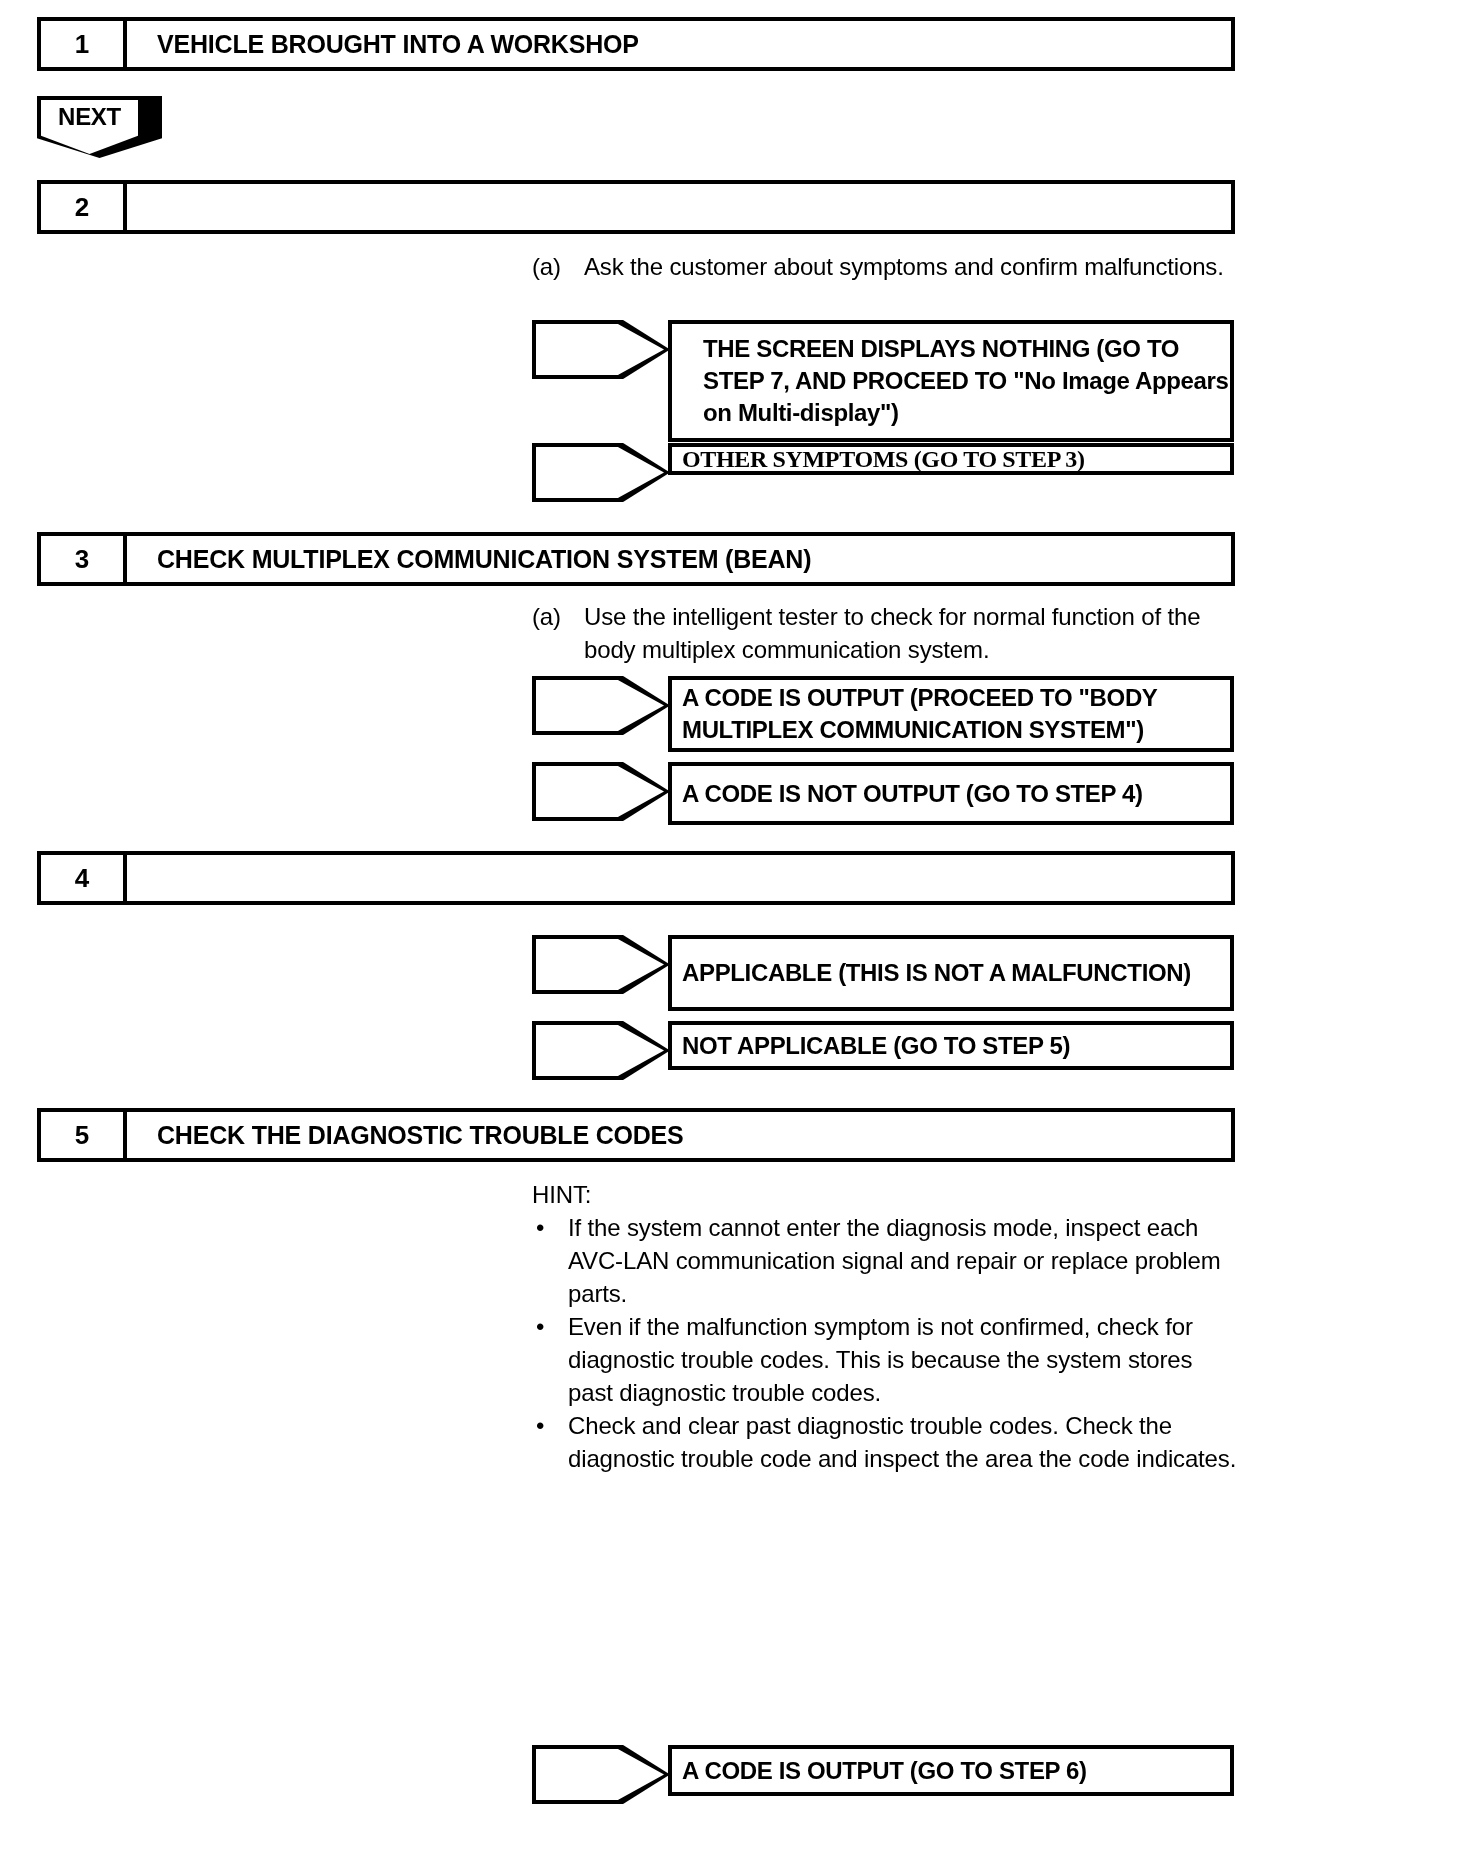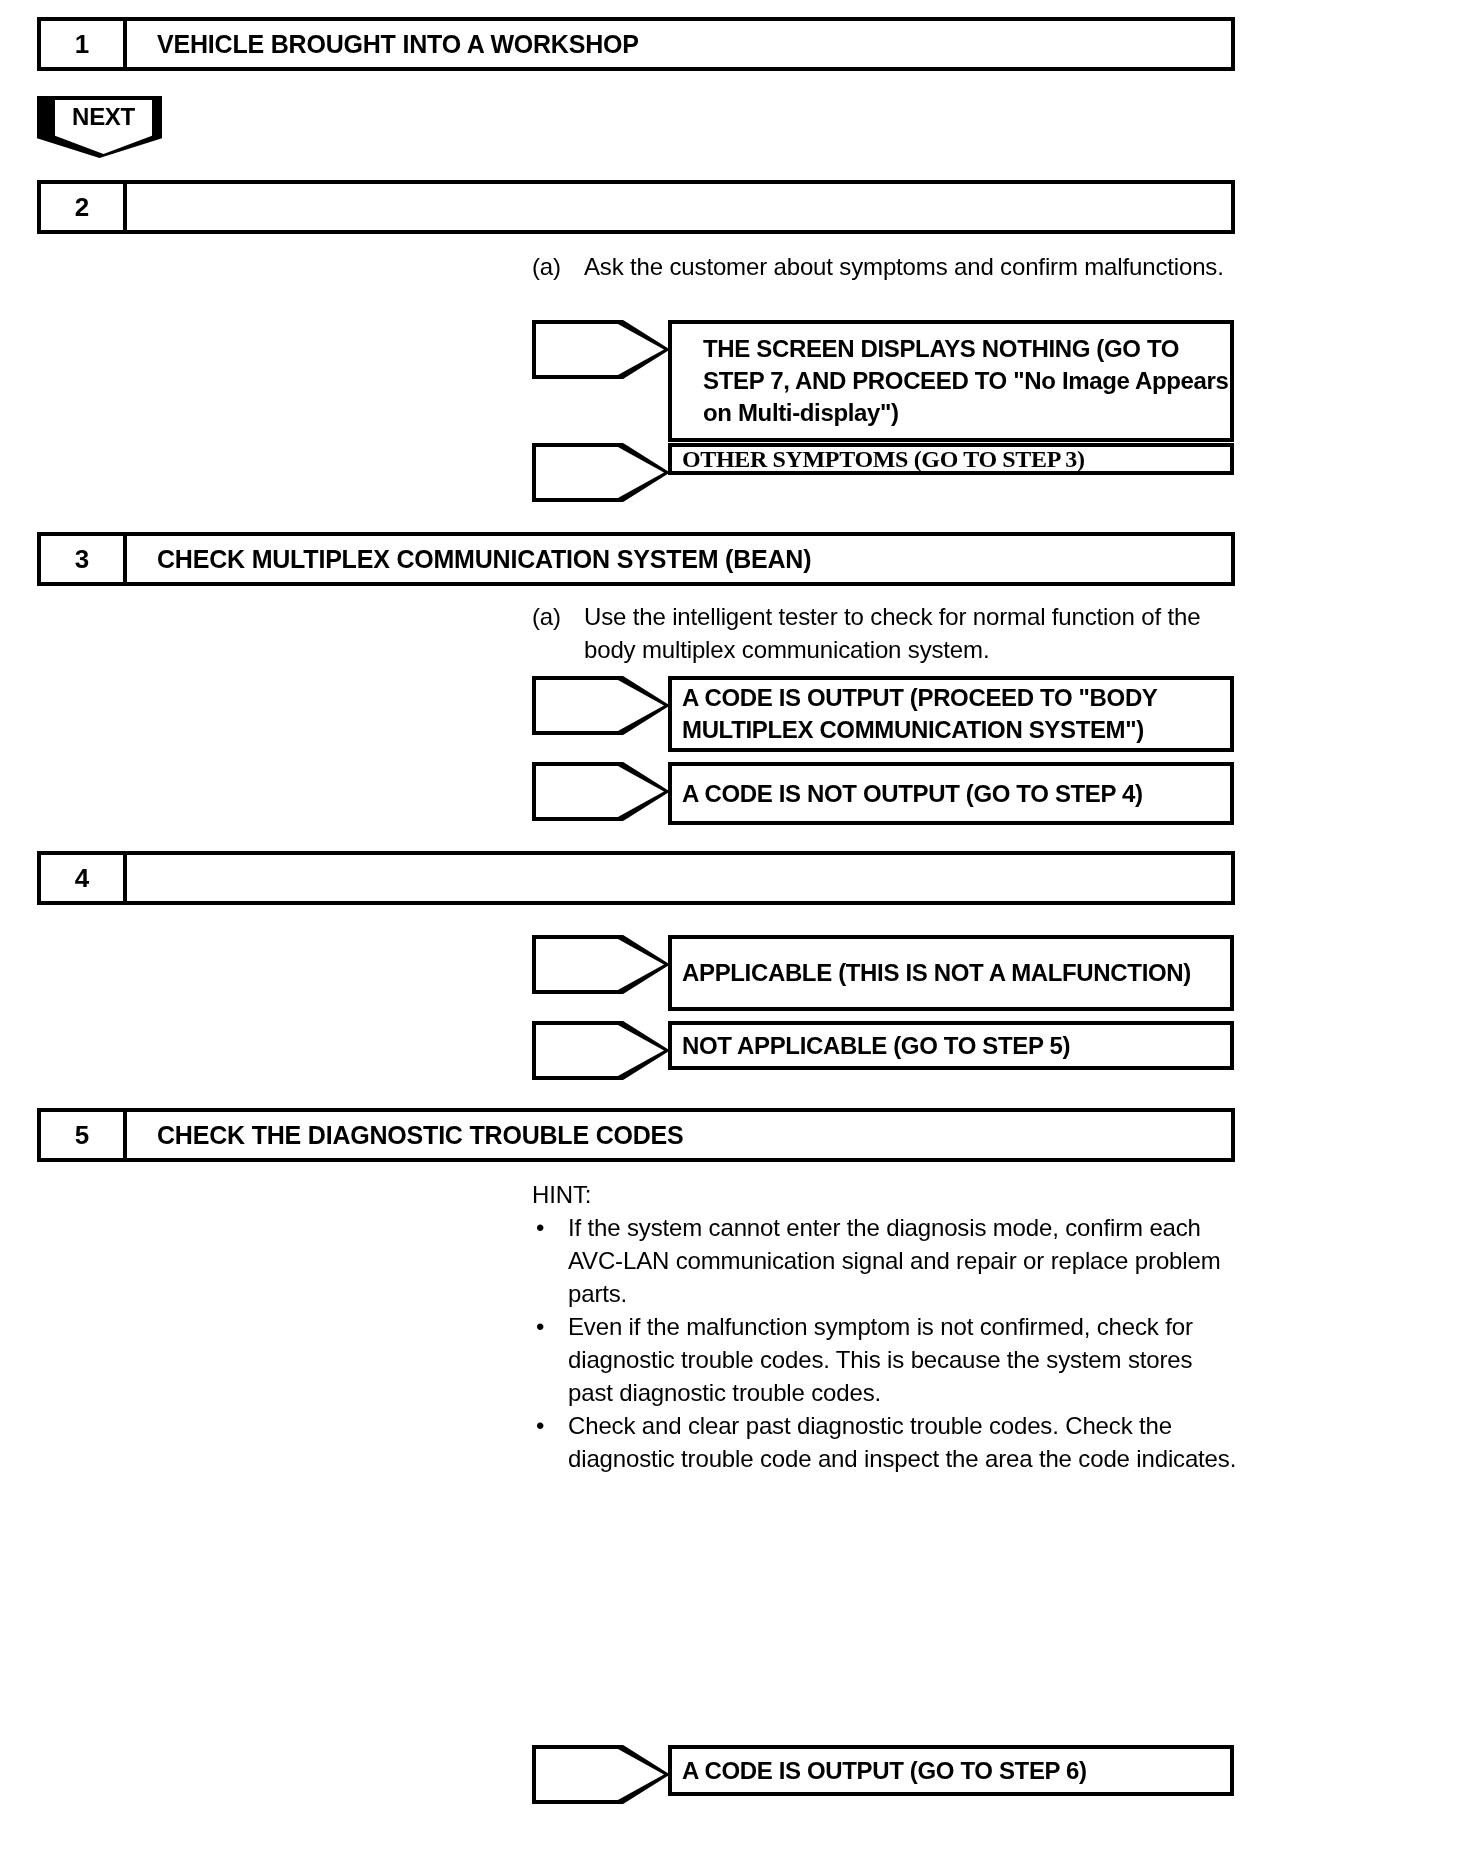--- a/index.html
+++ b/index.html
@@ -63,21 +63,21 @@
   .next-banner {
     position: absolute;
     left: 37px;
     width: 125px;
     height: 62px;
     background: #000;
     clip-path: polygon(0% 0%, 100% 0%, 100% 68%, 50% 100%, 0% 68%);
   }
   .next-banner-inner {
     position: absolute;
-    left: 18px;
+    left: 4px;
     top: 4px;
     width: 97px;
     height: 54px;
     background: #fff;
     clip-path: polygon(0% 0%, 100% 0%, 100% 66%, 50% 100%, 0% 66%);
     display: flex;
     align-items: flex-start;
     justify-content: center;
     padding-top: 3px;
     box-sizing: border-box;
@@ -268,21 +268,21 @@
 
   <div class="step-bar" style="top:1108px;">
     <div class="step-num">5</div>
     <div class="step-title">CHECK THE DIAGNOSTIC TROUBLE CODES</div>
   </div>
 
   <div class="hint-block" style="top:1178px;">
     <div class="hint-label">HINT:</div>
     <div class="hint-item">
       <span class="hint-bullet">•</span>
-      <span class="hint-text">If the system cannot enter the diagnosis mode, confirm each AVC-LAN communication signal and repair or replace problem parts.</span>
+      <span class="hint-text">If the system cannot enter the diagnosis mode, inspect each AVC-LAN communication signal and repair or replace problem parts.</span>
     </div>
     <div class="hint-item">
       <span class="hint-bullet">•</span>
       <span class="hint-text">Even if the malfunction symptom is not confirmed, check for diagnostic trouble codes. This is because the system stores past diagnostic trouble codes.</span>
     </div>
     <div class="hint-item">
       <span class="hint-bullet">•</span>
       <span class="hint-text">Check and clear past diagnostic trouble codes. Check the diagnostic trouble code and inspect the area the code indicates.</span>
     </div>
   </div>

